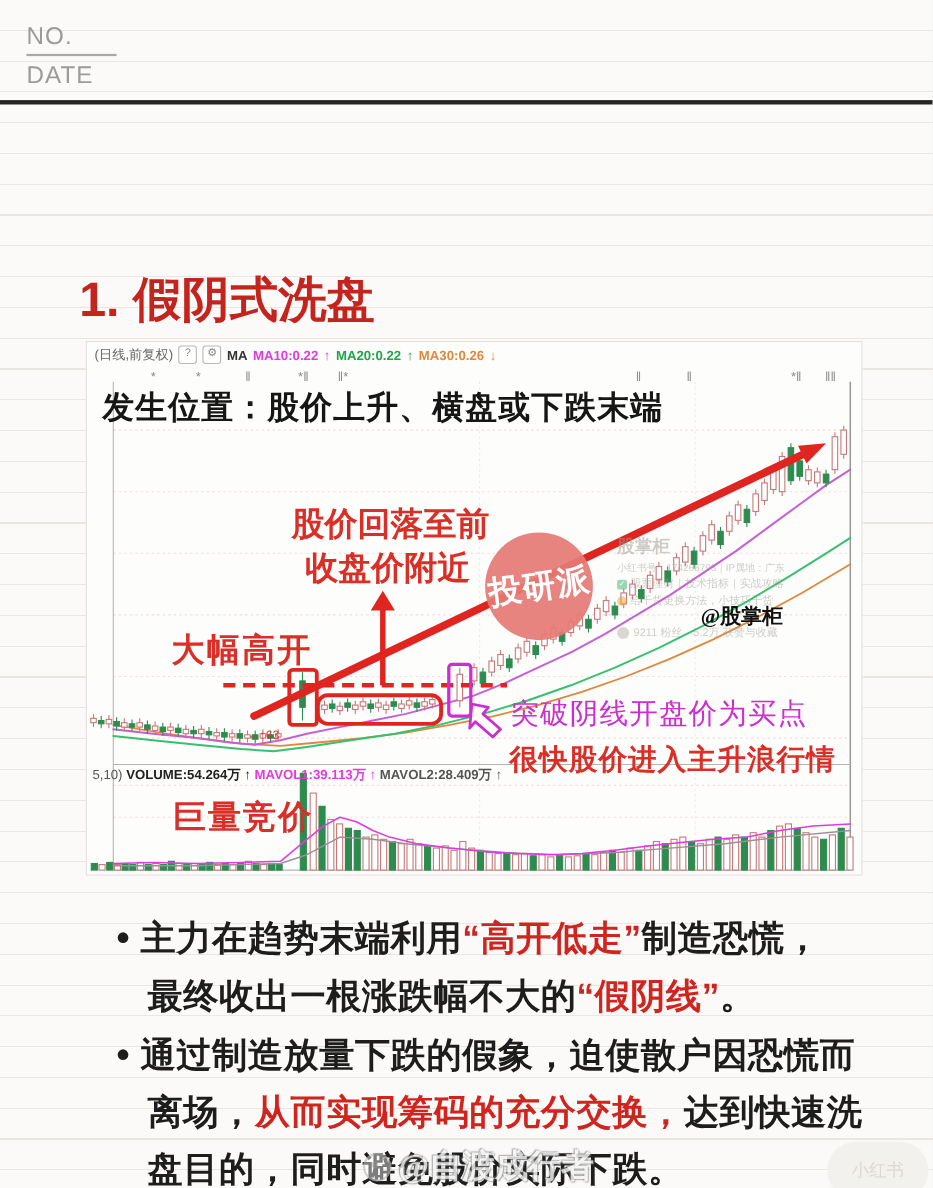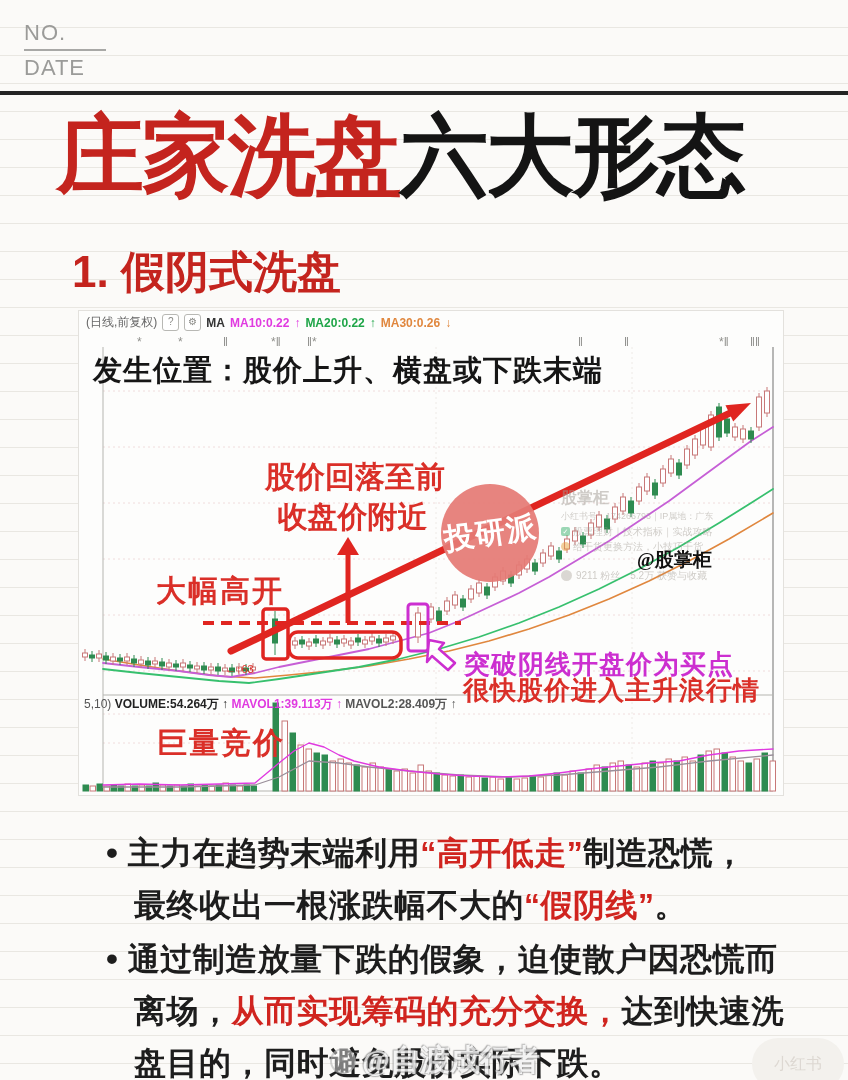--- a/index.html
+++ b/index.html
@@ -24,21 +24,21 @@
   .chd .ma{color:#333;font-weight:700;}
   .c-ma10{color:#e03ae0;font-weight:700;}
   .c-ma20{color:#1fa548;font-weight:700;}
   .c-ma30{color:#e0873e;font-weight:700;}
   .mk{position:absolute;top:24px;font-size:12px;color:#8f8f8b;}
   .pos-note{left:14px;top:40px;font-size:29px;font-weight:800;color:#161616;white-space:nowrap;letter-spacing:1px;}
   .ann-red{color:#da2f28;font-weight:800;white-space:nowrap;}
   .pullback{left:186px;top:146px;width:175px;text-align:center;font-size:30px;line-height:40px;}
   .gap-label{left:77px;top:260px;font-size:30px;letter-spacing:2px;}
   .vol-note{left:78px;top:412px;font-size:30px;letter-spacing:2px;}
-  .breakout{left:385px;top:320px;font-size:26px;font-weight:700;color:#cc2fd0;white-space:nowrap;letter-spacing:1px;margin-top:16px;}
+  .breakout{left:385px;top:320px;font-size:26px;font-weight:400;color:#cc2fd0;white-space:nowrap;letter-spacing:1px;}
   .rally{left:384px;top:362px;font-size:26px;font-weight:800;color:#da2f28;white-space:nowrap;letter-spacing:1px;}
   .marker63{left:146px;top:352px;font-size:11px;color:#e03028;white-space:nowrap;}
   .vol-labels{left:5px;top:385px;font-size:12px;color:#333;white-space:nowrap;}
   .vol-labels .mag{color:#e03ae0;font-weight:700;}
   .vol-labels .dk{color:#555;font-weight:700;}
   
   .typ-circle{left:362px;top:173px;width:98px;height:98px;border-radius:50%;
     background:rgba(229,123,117,0.93);display:flex;align-items:center;justify-content:center;}
   .typ-circle span{color:#fff;font-size:30px;font-weight:900;transform:rotate(-8deg);letter-spacing:1px;}
   .gzg-card{left:482px;top:175px;width:210px;color:#a19b93;opacity:0.5;line-height:1.5;}
@@ -68,23 +68,20 @@
 
 <div class="page">
 
   <div class="abs" style="left:24px;top:20px;">
     <div class="no-label">NO.</div>
     <div class="no-line" style="margin-top:3px;"></div>
     <div class="date-label" style="margin-top:4px;">DATE</div>
   </div>
   <div class="abs black-rule"></div>
 
-  <div class="abs title">
-    <span class="red">庄家洗盘</span><span class="black">六大形态</span>
-  </div>
 
   <div class="abs section">1. 假阴式洗盘</div>
 
   <div class="abs chart">
     <svg id="cs" width="704" height="484" viewBox="0 0 704 484">
         <line x1="24" y1="80" x2="694" y2="80" stroke="#f0dcdc" stroke-width="1" stroke-dasharray="2 3"></line>
         <line x1="24" y1="136" x2="694" y2="136" stroke="#f0dcdc" stroke-width="1" stroke-dasharray="2 3"></line>
         <line x1="24" y1="192" x2="694" y2="192" stroke="#f0dcdc" stroke-width="1" stroke-dasharray="2 3"></line>
         <line x1="24" y1="248" x2="694" y2="248" stroke="#f0dcdc" stroke-width="1" stroke-dasharray="2 3"></line>
         <line x1="24" y1="304" x2="694" y2="304" stroke="#f0dcdc" stroke-width="1" stroke-dasharray="2 3"></line>

